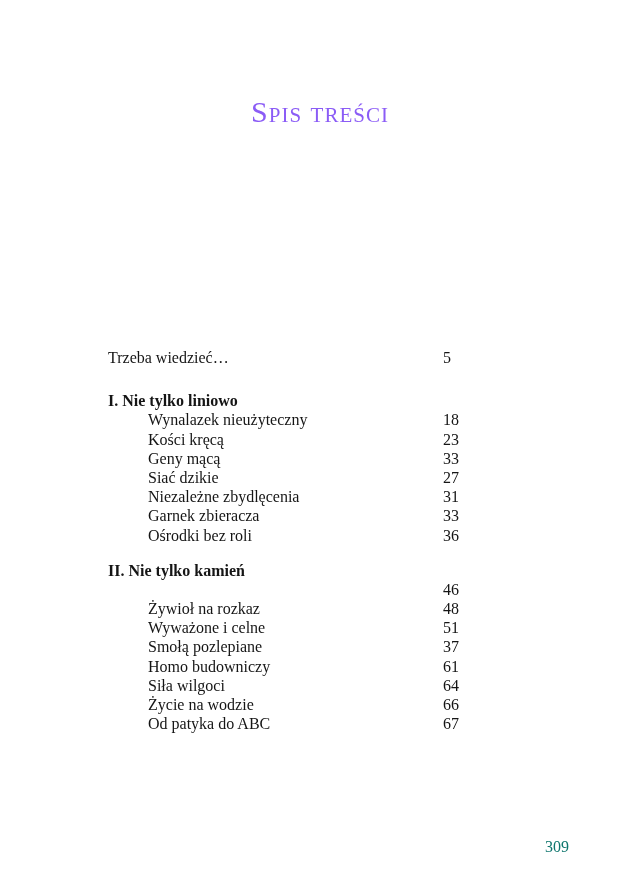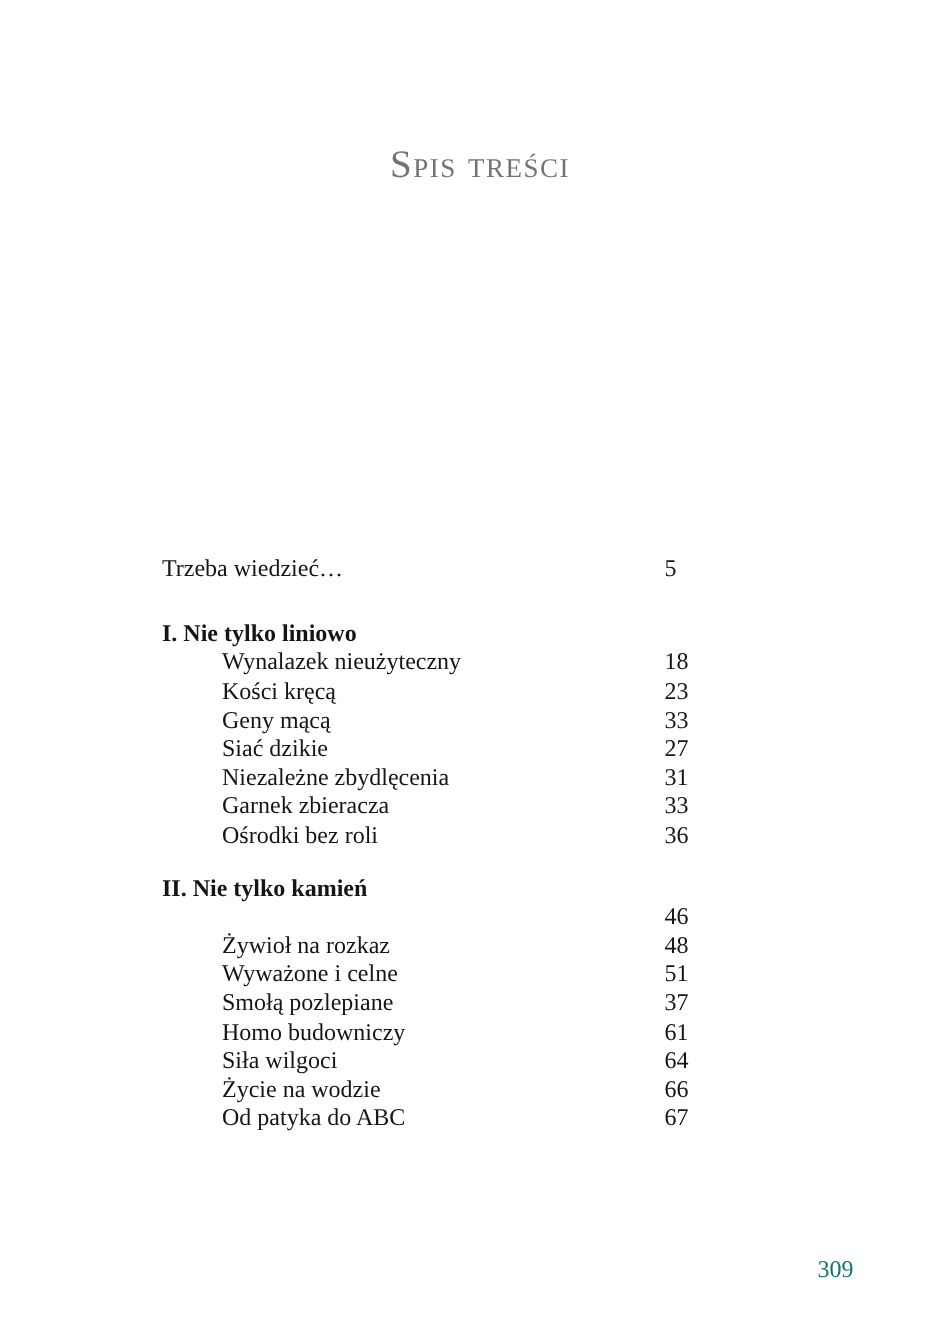--- a/index.html
+++ b/index.html
@@ -12,29 +12,29 @@
     font-family: "Liberation Serif", "DejaVu Serif", serif;
     color: #151515;
   }
   .page-title {
     position: absolute;
     top: 97px;
     left: 23px;
     right: 0;
     text-align: center;
     font-variant: small-caps;
-    font-size: 26px;
+    font-size: 30px;
     line-height: 1;
     letter-spacing: 1px;
-    color: #737373;
+    color: #8b5cf6;
   }
   .toc {
     position: absolute;
     left: 108px;
-    top: 370px;
+    top: 348px;
     width: 380px;
     text-decoration: underline;
   }
   .toc-row {
     position: relative;
     height: 19.2px;
     font-size: 16px;
     line-height: 19.2px;
     white-space: nowrap;
   }

